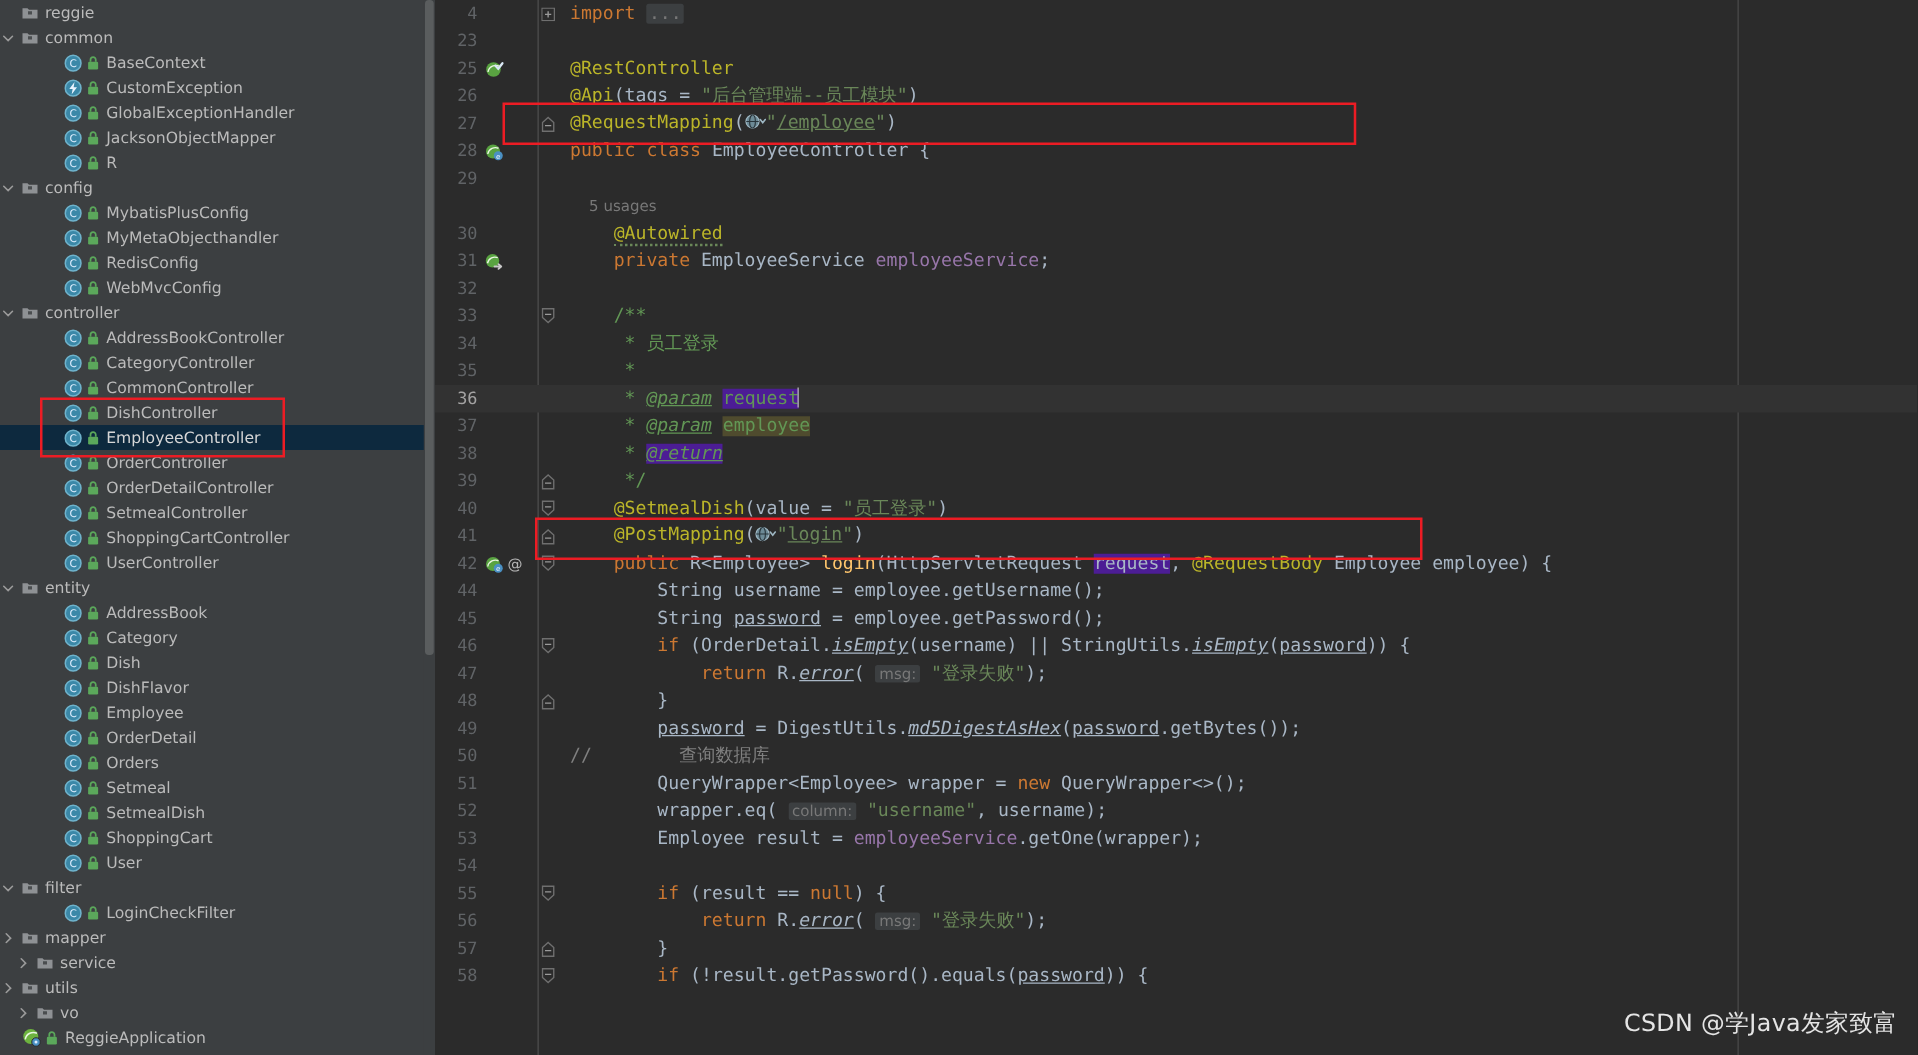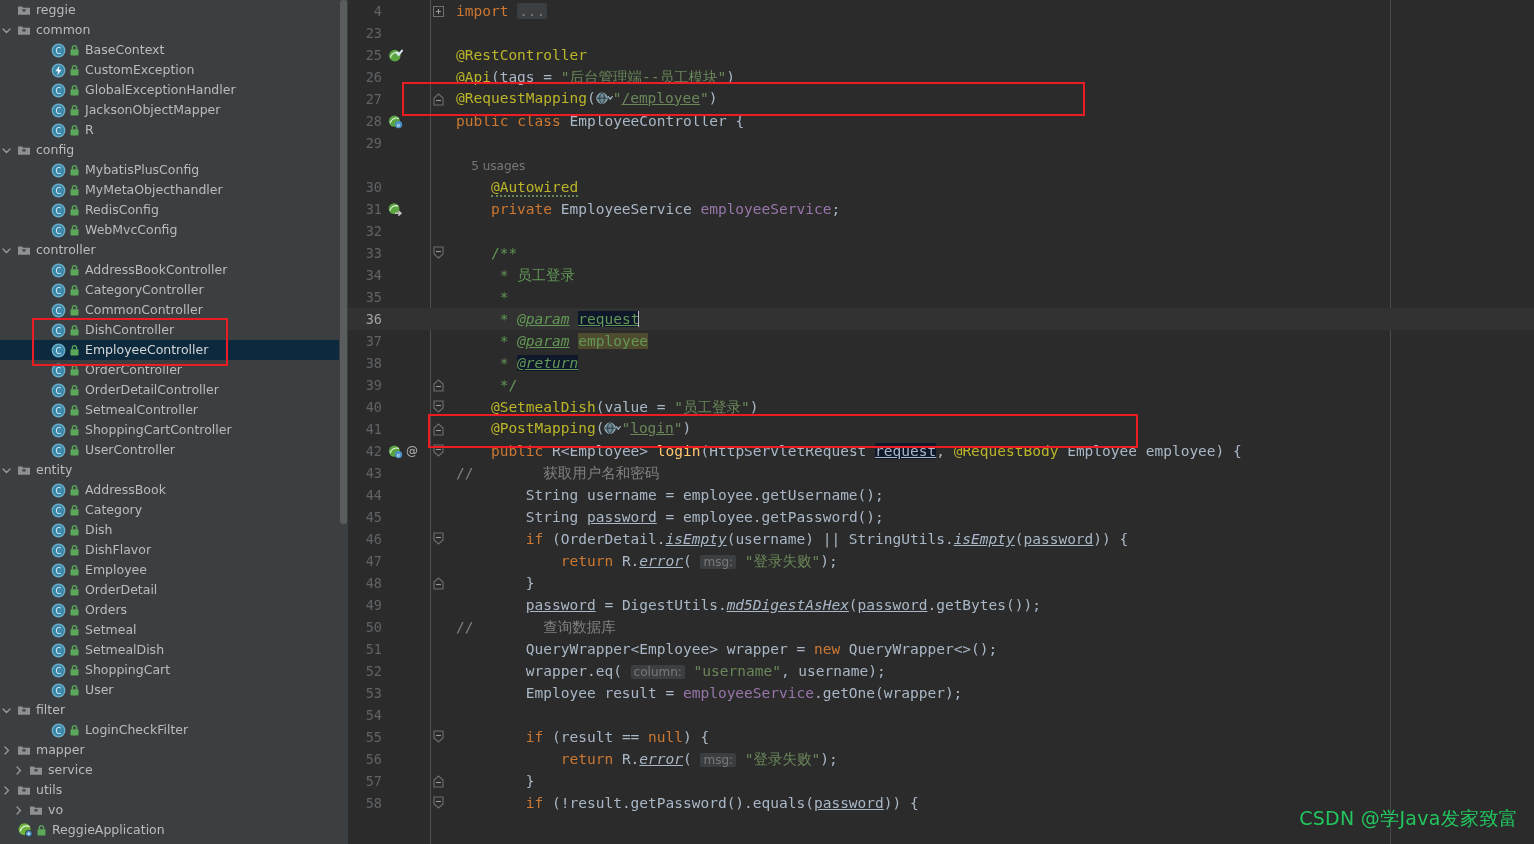--- a/index.html
+++ b/index.html
@@ -109,21 +109,21 @@
   .ann  { color: #bbb529; }
   .str  { color: #6a8759; }
   .cmt  { color: #808080; }
   .doc  { color: #629755; }
   .doctag { color: #629755; font-style: italic; text-decoration: underline; }
   .pln  { color: #a9b7c6; }
   .fld  { color: #9876aa; }
   .mth  { color: #ffc66d; }
   .sttc { color: #a9b7c6; font-style: italic; text-decoration: underline; }
   .undl { text-decoration: underline; }
-  .hlt  { background: #0f172a; text-decoration: underline; }
+  .hlt  { background: #4c1d95; }
   .hltp { background: #4f4b2e; }
   .param-hint {
     color: #787878; background: #3c3f41;
     font-size: 12px; padding: 0 3px;
     border-radius: 2px; font-family: "DejaVu Sans", sans-serif;
   }
   .usages {
     color: #787878; font-size: 12px;
     font-family: "DejaVu Sans", sans-serif;
   }
@@ -142,21 +142,21 @@
   .redbox {
     position: absolute;
     border: 2.5px solid #ec1c24;
     pointer-events: none;
     z-index: 40;
   }
 
   
   #watermark {
     position: absolute; right: 16px; bottom: 12px;
-    color: #22c55e; font-size: 19px;
+    color: #e5e5e5; font-size: 19px;
     font-family: "DejaVu Sans", sans-serif;
     z-index: 50; letter-spacing: 0.3px;
   }
 </style>
 </head>
 <body>
 
 <div id="app">
 
   <div id="sidebar">
@@ -887,21 +887,20 @@
                 <circle cx="6.4" cy="7.2" r="5.6" fill="#59a341"></circle>
                 <path d="M2.2 9.2 C3 4.8 7.6 3.2 10.8 4.6" stroke="#e8f5e0" stroke-width="1.1" fill="none"></path>
                 <circle cx="10.6" cy="10.6" r="3.6" fill="#4a90c4"></circle>
                 <text x="10.6" y="13" font-size="5.6" font-family="DejaVu Sans, sans-serif" fill="#e9f4ff" text-anchor="middle">e</text>
               </svg></span><span style="display: inline-flex;"><svg width="14" height="14" viewBox="0 0 14 14">
                 <text x="7" y="11" font-size="12" font-family="DejaVu Sans, sans-serif" fill="#b5b5b5" text-anchor="middle">@</text>
               </svg></span></span><span class="foldcol"><svg width="11" height="14" viewBox="0 0 11 14">
               <path d="M1 1 h9 v7 l-4.5 4 L1 8 Z" fill="none" stroke="#6f6f6f" stroke-width="1.1"></path>
               <path d="M3 5.5 H8" stroke="#9a9a9a" stroke-width="1.1"></path>
             </svg></span><span class="code">    <span class="kw">public</span> <span class="pln">R&lt;Employee&gt;</span> <span class="mth">login</span><span class="pln">(</span><span class="pln">HttpServletRequest</span> <span class="pln hlt">request</span><span class="pln">, </span><span class="ann">@RequestBody</span> <span class="pln">Employee</span> <span class="pln">employee</span><span class="pln">) {</span></span></div>
-        <div class="lrow"><span class="lnum">43</span><span class="gutter"></span><span class="foldcol"></span><span class="code"><span class="cmt">//</span>        <span class="cmt">获取用户名和密码</span></span></div>
         <div class="lrow"><span class="lnum">44</span><span class="gutter"></span><span class="foldcol"></span><span class="code">        <span class="pln">String username = </span><span class="pln">employee</span><span class="pln">.</span><span class="pln">getUsername</span><span class="pln">();</span></span></div>
         <div class="lrow"><span class="lnum">45</span><span class="gutter"></span><span class="foldcol"></span><span class="code">        <span class="pln">String </span><span class="pln undl">password</span><span class="pln"> = </span><span class="pln">employee</span><span class="pln">.</span><span class="pln">getPassword</span><span class="pln">();</span></span></div>
         <div class="lrow"><span class="lnum">46</span><span class="gutter"></span><span class="foldcol"><svg width="11" height="14" viewBox="0 0 11 14">
               <path d="M1 1 h9 v7 l-4.5 4 L1 8 Z" fill="none" stroke="#6f6f6f" stroke-width="1.1"></path>
               <path d="M3 5.5 H8" stroke="#9a9a9a" stroke-width="1.1"></path>
             </svg></span><span class="code">        <span class="kw">if</span> <span class="pln">(OrderDetail.</span><span class="sttc">isEmpty</span><span class="pln">(username) || StringUtils.</span><span class="sttc">isEmpty</span><span class="pln">(</span><span class="pln undl">password</span><span class="pln">)) {</span></span></div>
         <div class="lrow"><span class="lnum">47</span><span class="gutter"></span><span class="foldcol"></span><span class="code">            <span class="kw">return</span> <span class="pln">R.</span><span class="sttc">error</span><span class="pln">(</span> <span class="param-hint">msg:</span> <span class="str">"登录失败"</span><span class="pln">);</span></span></div>
         <div class="lrow"><span class="lnum">48</span><span class="gutter"></span><span class="foldcol"><svg width="11" height="14" viewBox="0 0 11 14">
               <path d="M1 13 h9 V6 L5.5 2 L1 6 Z" fill="none" stroke="#6f6f6f" stroke-width="1.1"></path>
               <path d="M3 8.5 H8" stroke="#9a9a9a" stroke-width="1.1"></path>

